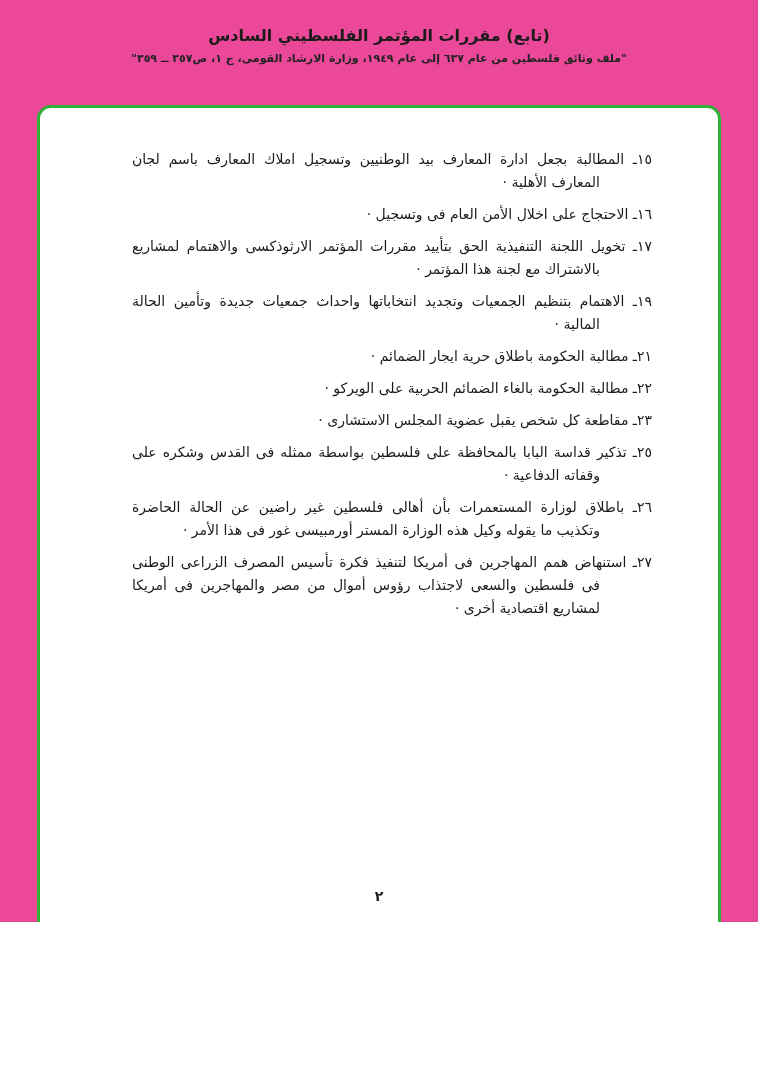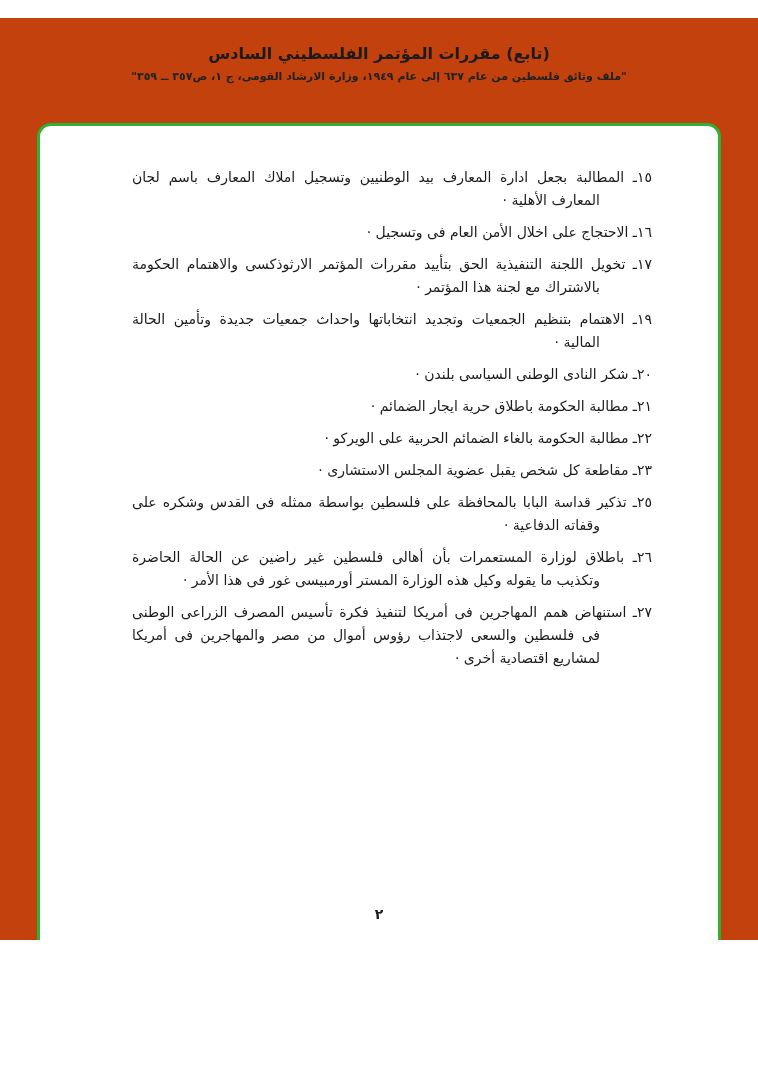--- a/index.html
+++ b/index.html
@@ -5,22 +5,22 @@
   :root{
     --frame-green:#2eb135;
     --ink:#1b1b1b;
   }
   *{box-sizing:border-box;}
   html,body{margin:0;padding:0;background:#ffffff;}
   .page{
     position:relative;
     width:758px;
     height:922px;
-    margin:18px auto;
-    background:#c2410c;
+    margin:0 auto;
+    background:#ec4899;
     font-family:"DejaVu Sans", sans-serif;
     color:var(--ink);
     direction:rtl;
     overflow:hidden;
   }
   .doc-header{
     position:absolute;
     top:26px;
     left:0;
     right:0;
@@ -87,23 +87,22 @@
 
   <header class="doc-header">
     <h1 class="doc-title">(تابع) مقررات المؤتمر الفلسطيني السادس</h1>
     <div class="doc-citation">"ملف وثائق فلسطين من عام ٦٣٧ إلى عام ١٩٤٩، وزارة الارشاد القومى، ج ١، ص٣٥٧ ــ ٣٥٩"</div>
   </header>
 
   <main class="content-frame">
     <div class="resolutions-list">
         <div class="item"><span class="num">١٥ـ</span><span class="txt"> المطالبة بجعل ادارة المعارف بيد الوطنيين وتسجيل املاك المعارف باسم لجان المعارف الأهلية ·</span></div>
         <div class="item"><span class="num">١٦ـ</span><span class="txt"> الاحتجاج على اخلال الأمن العام فى وتسجيل ·</span></div>
-        <div class="item"><span class="num">١٧ـ</span><span class="txt"> تخويل اللجنة التنفيذية الحق بتأييد مقررات المؤتمر الارثوذكسى والاهتمام الحكومة بالاشتراك مع لجنة هذا المؤتمر ·</span></div>
+        <div class="item"><span class="num">١٧ـ</span><span class="txt"> تخويل اللجنة التنفيذية الحق بتأييد مقررات المؤتمر الارثوذكسى والاهتمام لمشاريع بالاشتراك مع لجنة هذا المؤتمر ·</span></div>
         <div class="item"><span class="num">١٩ـ</span><span class="txt"> الاهتمام بتنظيم الجمعيات وتجديد انتخاباتها واحداث جمعيات جديدة وتأمين الحالة المالية ·</span></div>
-        <div class="item"><span class="num">٢٠ـ</span><span class="txt"> شكر النادى الوطنى السياسى بلندن ·</span></div>
         <div class="item"><span class="num">٢١ـ</span><span class="txt"> مطالبة الحكومة باطلاق حرية ايجار الضمائم ·</span></div>
         <div class="item"><span class="num">٢٢ـ</span><span class="txt"> مطالبة الحكومة بالغاء الضمائم الحربية على الويركو ·</span></div>
         <div class="item"><span class="num">٢٣ـ</span><span class="txt"> مقاطعة كل شخص يقبل عضوية المجلس الاستشارى ·</span></div>
         <div class="item"><span class="num">٢٥ـ</span><span class="txt"> تذكير قداسة البابا بالمحافظة على فلسطين بواسطة ممثله فى القدس وشكره على وقفاته الدفاعية ·</span></div>
         <div class="item"><span class="num">٢٦ـ</span><span class="txt"> باطلاق لوزارة المستعمرات بأن أهالى فلسطين غير راضين عن الحالة الحاضرة وتكذيب ما يقوله وكيل هذه الوزارة المستر أورمبيسى غور فى هذا الأمر ·</span></div>
         <div class="item"><span class="num">٢٧ـ</span><span class="txt"> استنهاض همم المهاجرين فى أمريكا لتنفيذ فكرة تأسيس المصرف الزراعى الوطنى فى فلسطين والسعى لاجتذاب رؤوس أموال من مصر والمهاجرين فى أمريكا لمشاريع اقتصادية أخرى ·</span></div>
       </div>
   </main>
 
   <footer class="doc-footer">

